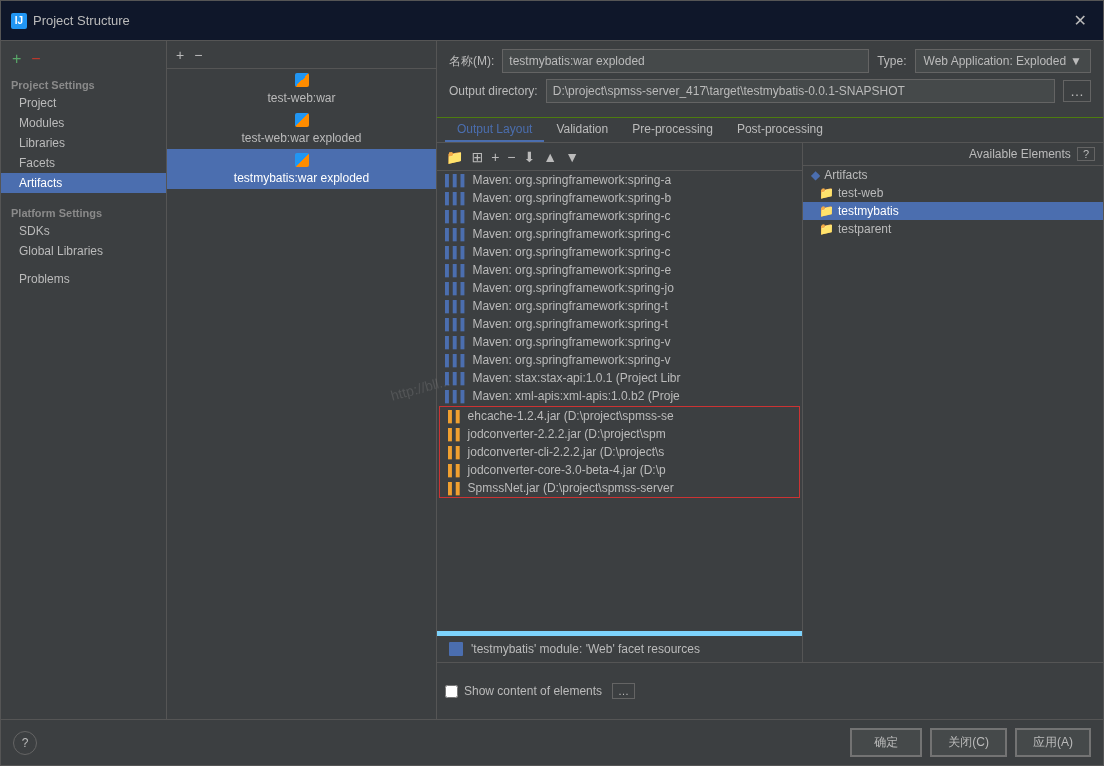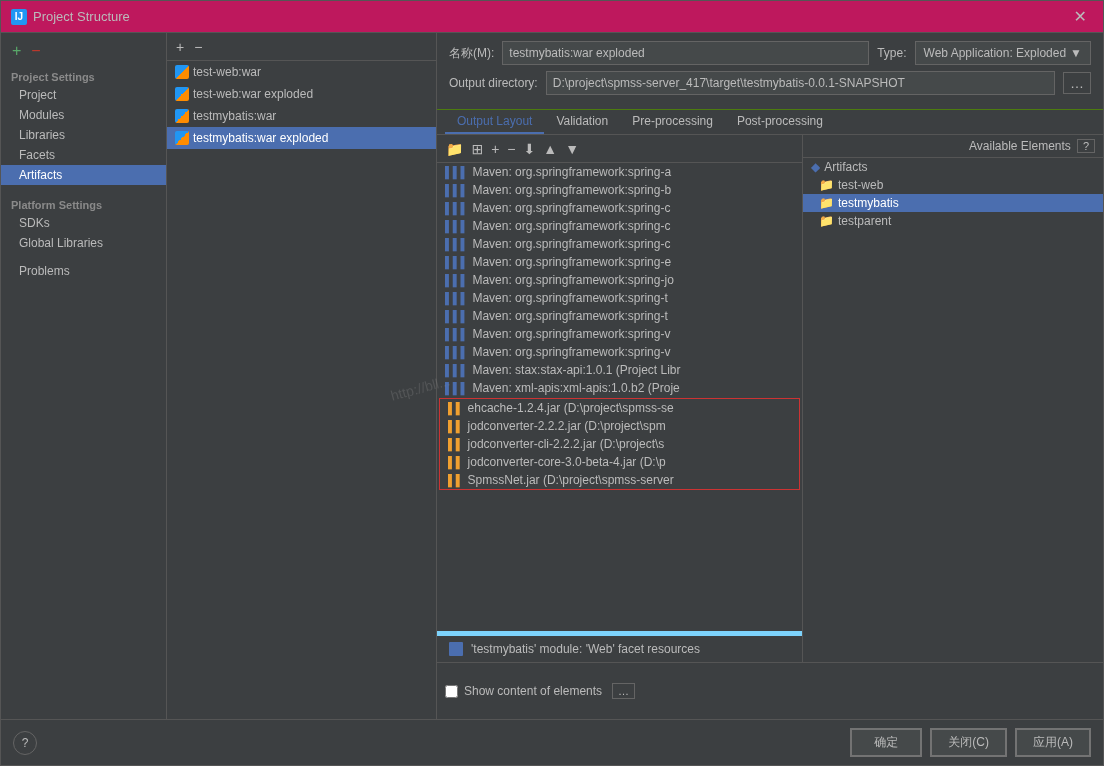--- a/index.html
+++ b/index.html
@@ -13,27 +13,27 @@
       overflow: hidden;
     }
     .window {
       width: 1104px;
       height: 766px;
       display: flex;
       flex-direction: column;
       border: 1px solid #555;
     }
     .title-bar {
-      background: #be185d;
+      background: #0f172a;
       padding: 6px 10px;
       display: flex;
       align-items: center;
       justify-content: space-between;
       border-bottom: 1px solid #555;
-      height: 32px;
+      height: 40px;
     }
     .title-bar-left {
       display: flex;
       align-items: center;
       gap: 6px;
     }
     .title-icon {
       width: 16px;
       height: 16px;
       background: #2196F3;
@@ -118,20 +118,21 @@
       height: 28px;
       background: #3c3f41;
       border-bottom: 1px solid #555;
     }
     .artifact-item {
       display: flex;
       align-items: center;
       padding: 4px 8px;
       cursor: pointer;
       gap: 4px;
+      flex-direction: column;
     }
     .artifact-item.active {
       background: #4b6eaf;
       color: white;
     }
     
     .war-icon {
       background: linear-gradient(135deg, #2196F3 50%, #ff8c00 50%);
       width: 14px;
       height: 14px;
@@ -401,24 +402,20 @@
           <button class="tool-btn">−</button>
         </div>
         <div class="scroll-area">
           <div class="artifact-item">
             <div class="war-icon"></div>
             <span>test-web:war</span>
           </div>
           <div class="artifact-item">
             <div class="war-icon"></div>
             <span>test-web:war exploded</span>
-          </div>
-          <div class="artifact-item">
-            <div class="war-icon"></div>
-            <span>testmybatis:war</span>
           </div>
           <div class="artifact-item active">
             <div class="war-icon"></div>
             <span>testmybatis:war exploded</span>
           </div>
         </div>
       </div>
 
       <div class="detail-panel">
 

